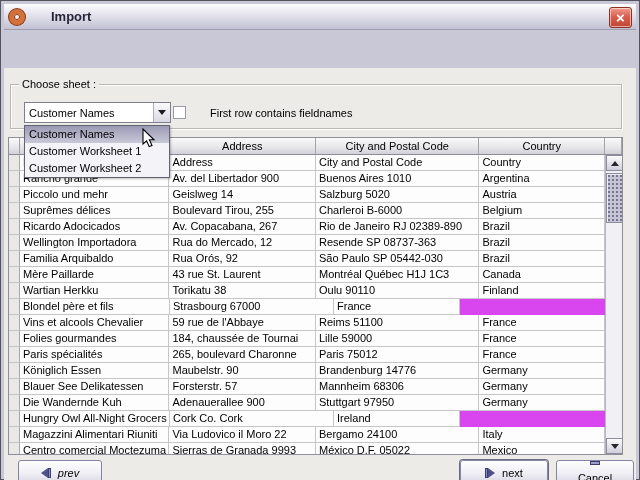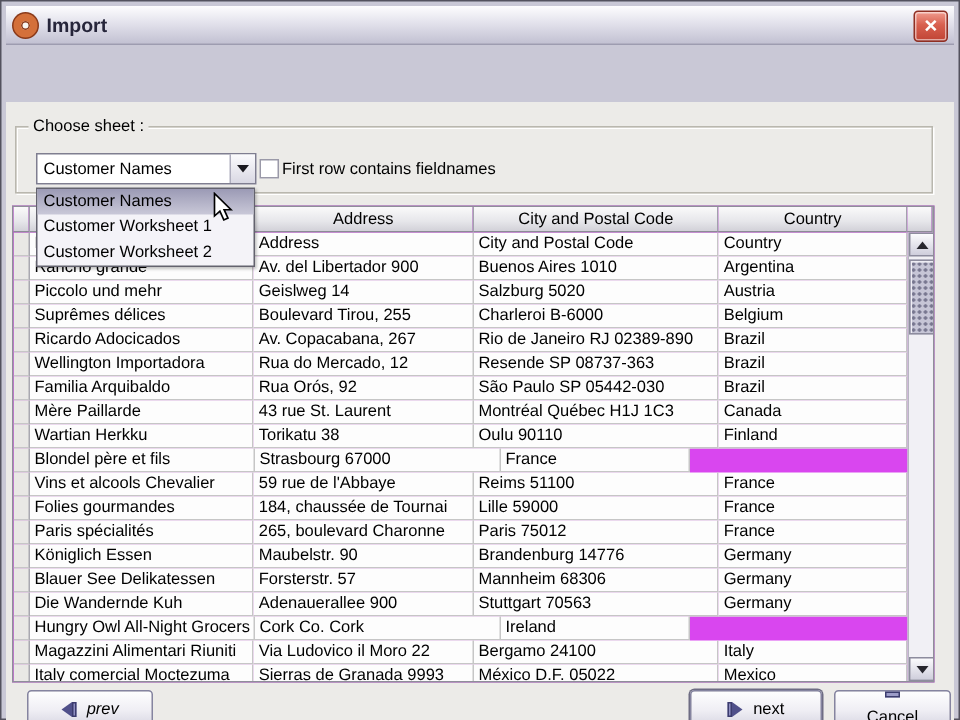--- a/index.html
+++ b/index.html
@@ -4,21 +4,21 @@
 <style>
   * { margin:0; padding:0; box-sizing:border-box; }
   body { width:640px; height:480px; font-family:"Liberation Sans", sans-serif; background:#777; }
 
   .window { position:relative; width:640px; height:480px; border:1px solid #53525e;
             background:#c9c8d6; padding:3px; }
 
   
   .titlebar { position:relative; height:26px;
               background:linear-gradient(180deg,#fdfdfe 0%,#e3e2ec 45%,#c2c1d2 100%);
-              border-bottom:1px solid #9d9cb0; display:flex; align-items:center; }
+              border-bottom:1px solid #9d9cb0; display:flex; align-items:center;gap:20px; }
   .app-icon { width:16px; height:16px; margin:0 6px 0 5px; border-radius:50%;
               border:5px solid #d4703a; box-shadow:0 0 0 1px #8a3a1a, inset 0 0 0 1px #8a3a1a;
               background:#f7f5f0; }
   .title-text { font-size:13px; font-weight:bold; color:#26253a; }
   .close-btn { position:absolute; right:4px; top:3px; width:23px; height:21px; border-radius:3px;
                background:linear-gradient(180deg,#f09b8e 0%,#dd6а55 40%,#c64a3a 100%);
                background:linear-gradient(180deg,#f09b8e 0%,#d8604f 45%,#c04435 100%);
                border:1px solid #8f2f23; box-shadow:inset 0 0 0 1px rgba(255,255,255,.55);
                color:#fff; font-size:15px; font-weight:bold; text-align:center; line-height:19px;
                cursor:default; }
@@ -35,21 +35,21 @@
   .combo { position:absolute; left:20px; top:34px; width:147px; height:21px; background:#fff;
            border:1px solid #7f7e90; display:flex; align-items:center; }
   .combo-value { flex:1; font-size:11px; padding-left:4px; color:#000; white-space:nowrap; overflow:hidden; }
   .combo-btn { width:17px; height:100%; border-left:1px solid #aeadbd;
                background:linear-gradient(180deg,#fbfbfd,#d9d8e3); display:flex;
                align-items:center; justify-content:center; }
   .tri-down { width:0; height:0; border-left:4px solid transparent; border-right:4px solid transparent;
               border-top:5px solid #19191f; }
 
   
-  .checkline { position:absolute; left:169px; top:38px; display:flex; align-items:center; gap:2px; }
+  .checkline { position:absolute; left:169px; top:38px; display:flex; align-items:center; gap:24px; }
   .checkbox { width:13px; height:13px; background:#fff; border:1px solid #9a99a8; }
   .checklabel { font-size:11px; color:#000; }
 
   
   .grid { position:absolute; left:4px; top:69px; width:615px; height:318px;
           background:#d946ef; border:1px solid #8f8e9a; overflow:hidden; }
   .ghead { display:flex; height:17px; }
   .ghead .hcell { background:linear-gradient(180deg,#fafafa 0%,#e6e6ea 60%,#d2d1d8 100%);
                   border-right:1px solid #a2a1ac; border-bottom:1px solid #8c8b96;
                   font-size:11px; color:#000; text-align:center; line-height:16px;
@@ -255,39 +255,39 @@
             <div class="cell gutter"></div>
             <div class="cell w-name">Blauer See Delikatessen</div>
             <div class="cell w-addr">Forsterstr. 57</div>
             <div class="cell w-city">Mannheim 68306</div>
             <div class="cell w-ctry">Germany</div>
           </div>
           <div class="trow">
             <div class="cell gutter"></div>
             <div class="cell w-name">Die Wandernde Kuh</div>
             <div class="cell w-addr">Adenauerallee 900</div>
-            <div class="cell w-city">Stuttgart 70563</div>
+            <div class="cell w-city">Stuttgart 97950</div>
             <div class="cell w-ctry">Germany</div>
           </div>
           <div class="trow">
             <div class="cell gutter"></div>
             <div class="cell w-name">Hungry Owl All-Night Grocers</div>
             <div class="cell w-city">Cork Co. Cork</div>
             <div class="cell w-ctry">Ireland</div>
           </div>
           <div class="trow">
             <div class="cell gutter"></div>
             <div class="cell w-name">Magazzini Alimentari Riuniti</div>
             <div class="cell w-addr">Via Ludovico il Moro 22</div>
             <div class="cell w-city">Bergamo 24100</div>
             <div class="cell w-ctry">Italy</div>
           </div>
           <div class="trow">
             <div class="cell gutter"></div>
-            <div class="cell w-name">Italy comercial Moctezuma</div>
+            <div class="cell w-name">Centro comercial Moctezuma</div>
             <div class="cell w-addr">Sierras de Granada 9993</div>
             <div class="cell w-city">México D.F. 05022</div>
             <div class="cell w-ctry">Mexico</div>
           </div>
         </div>
       <div class="vscroll">
         <div class="sb-btn sb-up">
           <span class="tri-up-s"></span>
         </div>
         <div class="sb-thumb"></div>

